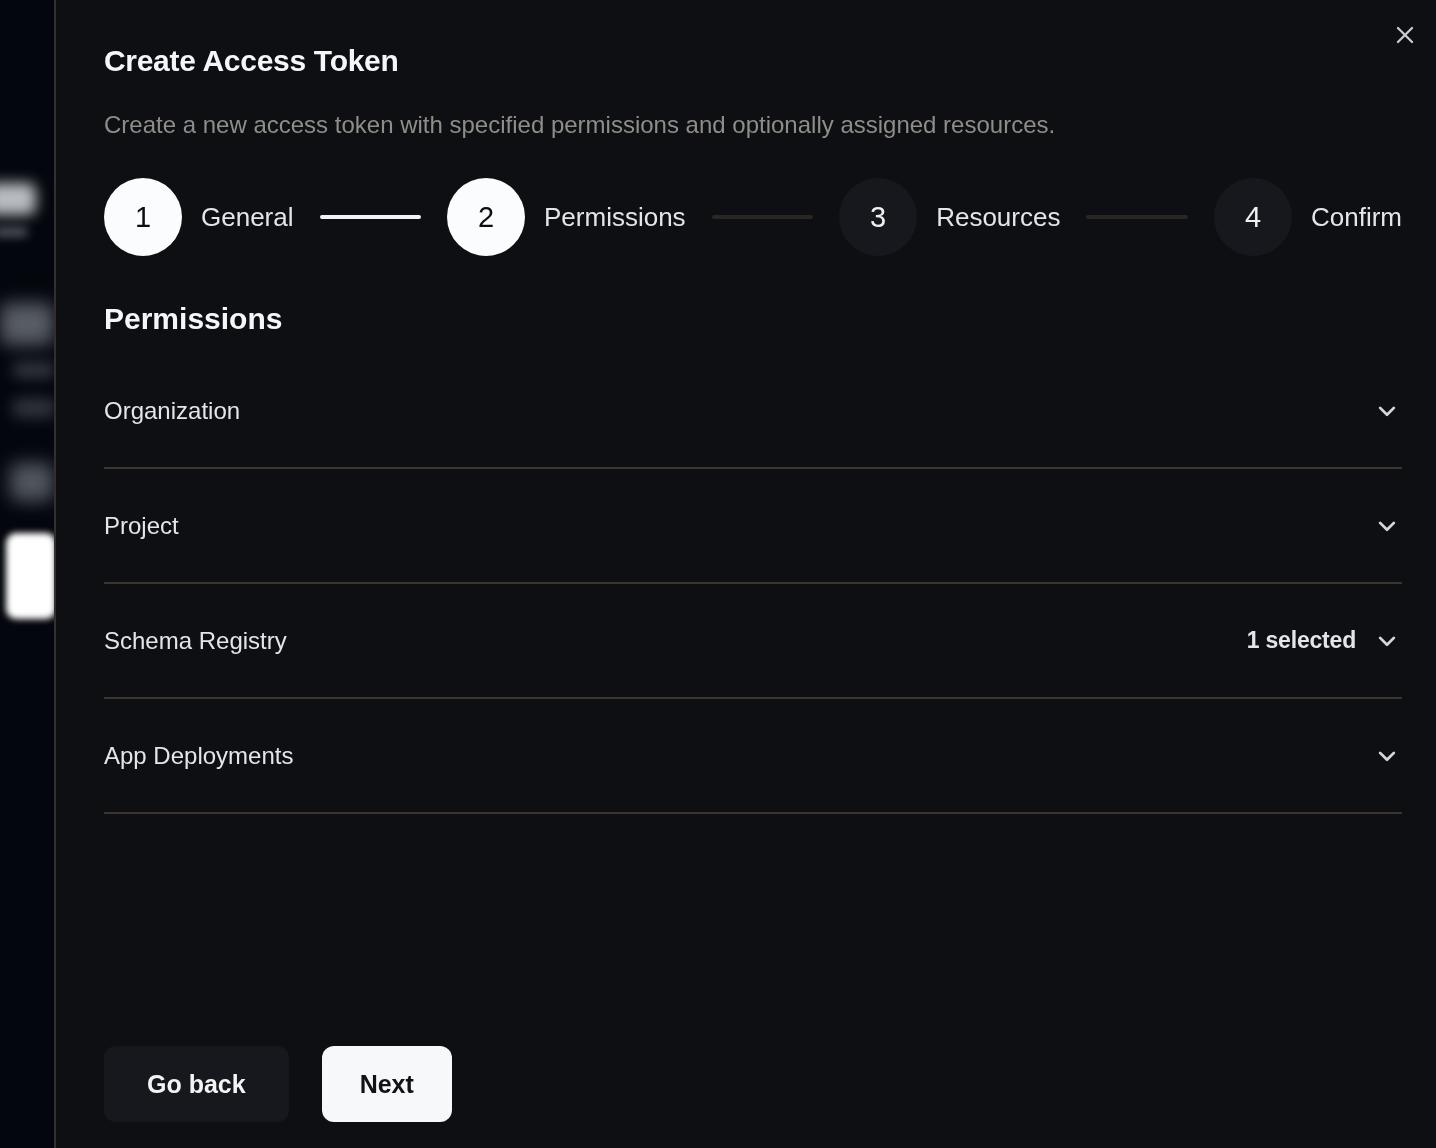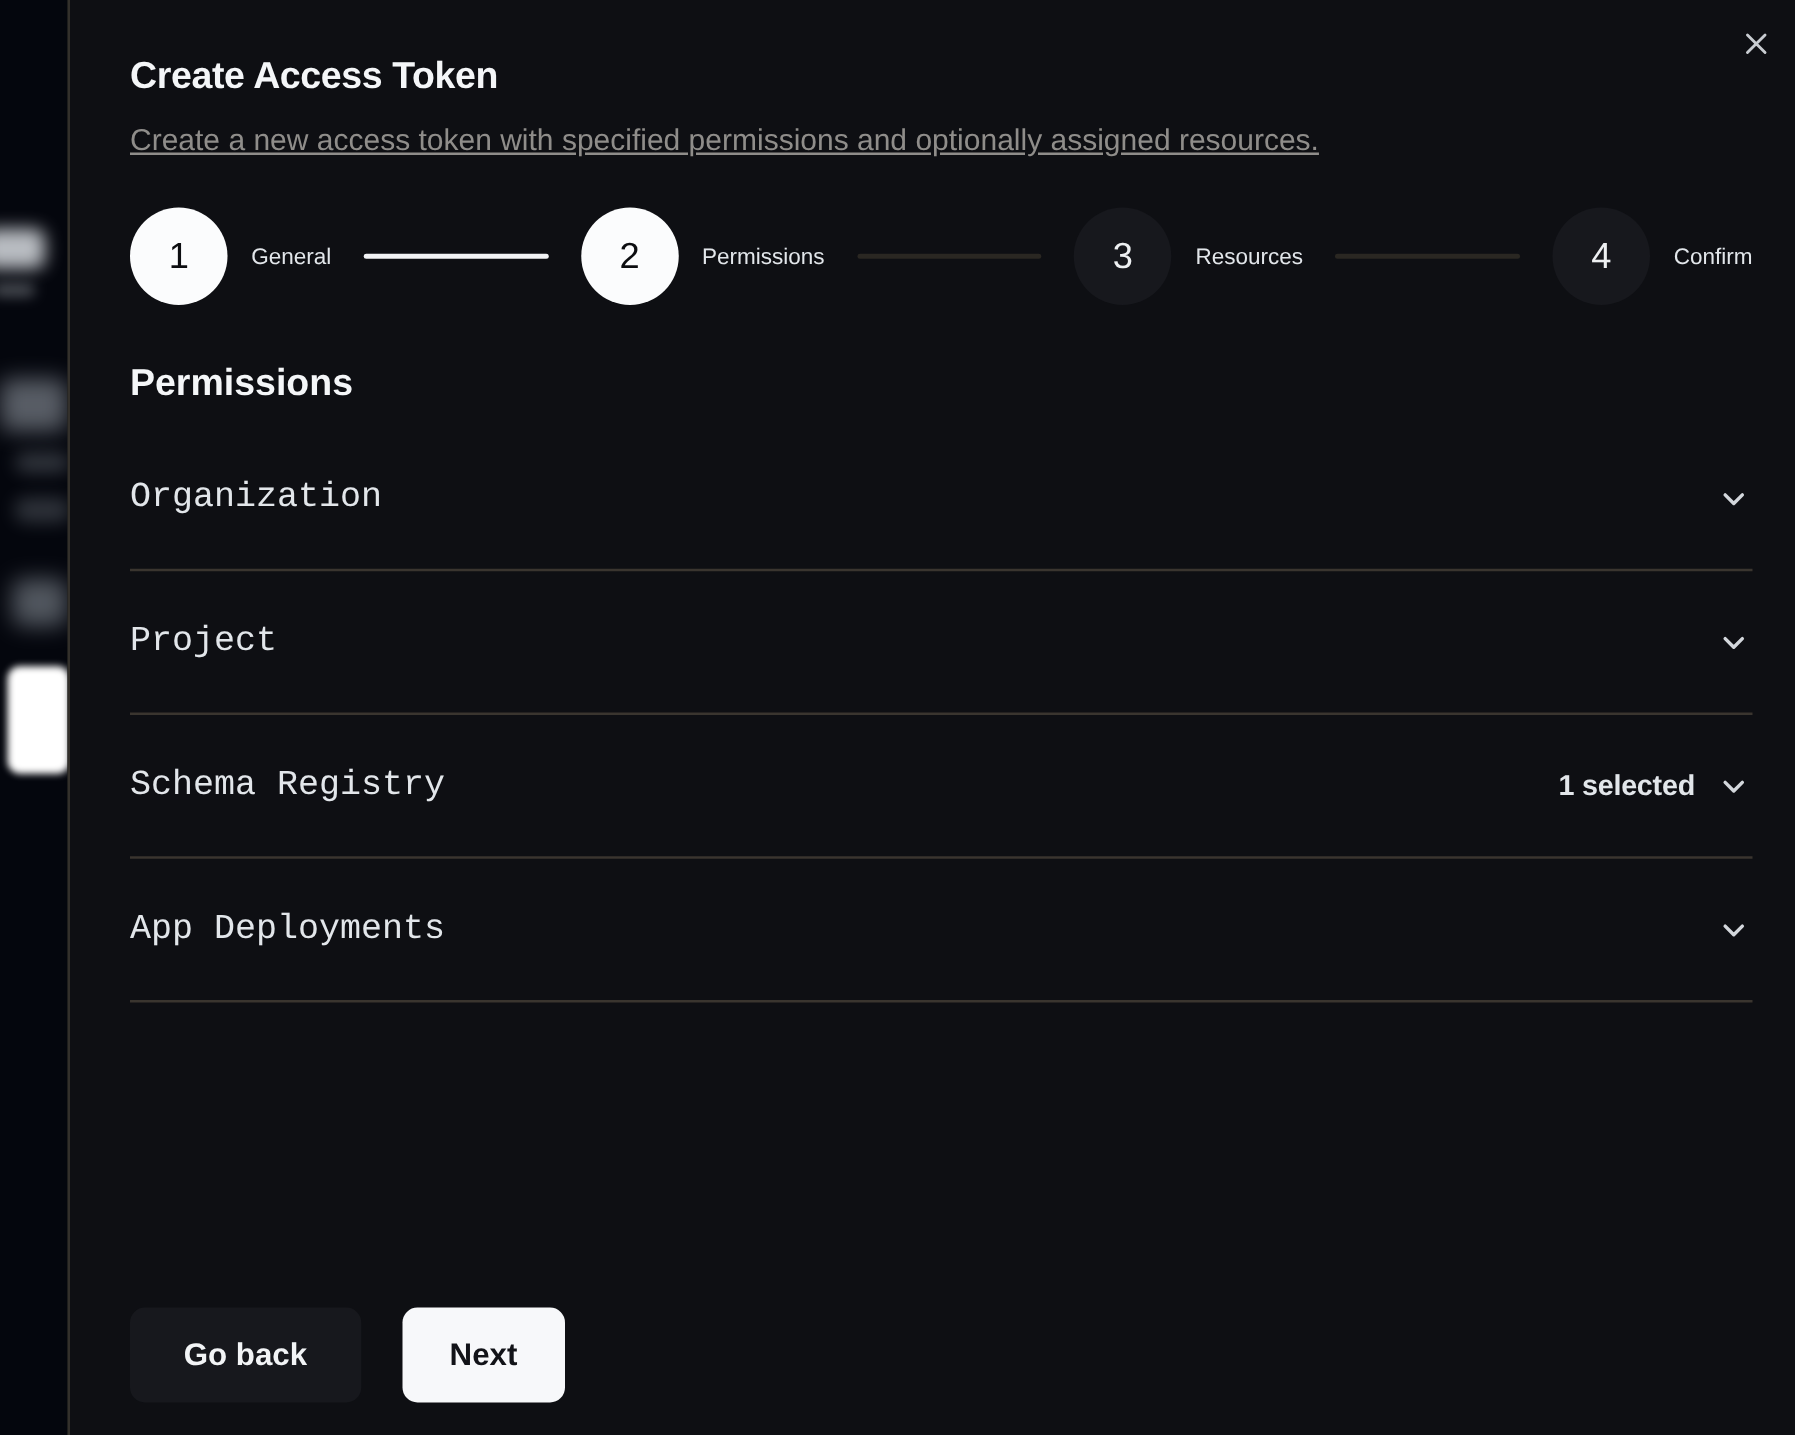--- a/index.html
+++ b/index.html
@@ -33,55 +33,54 @@
   .close-btn {
     position:absolute; top:16px; right:12px;
     background:none; border:none; cursor:pointer; padding:6px; line-height:0;
   }
   .modal-title {
     margin-top:42px;
     font-size:30px; line-height:38px; font-weight:700; letter-spacing:-.3px;
     color:var(--title-text,#f4f6f8);
   }
   .modal-subtitle {
-    margin-top:18px;
+    margin-top:30px;
     font-size:24px; line-height:30px; font-weight:400;
     color:var(--subtitle-text,#8f8d8a);
-    text-decoration:underline;
   }
 
   
   .stepper { margin-top:38px; display:flex; align-items:center; height:78px; }
   .step { display:flex; align-items:center; gap:19px; cursor:pointer; }
   .step-circle {
     width:78px; height:78px; border-radius:50%; flex:none;
     display:flex; align-items:center; justify-content:center;
     font-size:29px; font-weight:500;
   }
   .step-circle.done { background:var(--step-done-bg,#fbfcfd); color:var(--step-done-text,#0c0d10); }
   .step-circle.todo { background:var(--step-todo-bg,#17181d); color:var(--step-todo-text,#eef0f2); }
-  .step-label { font-size:18px; font-weight:500; color:var(--row-text,#e2e6ea); white-space:nowrap; }
+  .step-label { font-size:26px; font-weight:500; color:var(--row-text,#e2e6ea); white-space:nowrap; }
   .connector { flex:1 1 auto; margin:0 26px; border-radius:3px; }
   .connector.done { height:4px; background:var(--connector-done,#f2f3f5); }
   .connector.todo { height:4px; background:var(--connector-todo,#2a2722); }
 
   
   .section-heading {
     margin-top:44px;
     font-size:30px; line-height:38px; font-weight:700;
     color:var(--title-text,#f4f6f8);
   }
   .rows { margin-top:16px; }
   .perm-row {
     height:115px;
     display:flex; align-items:center; justify-content:space-between;
     border-bottom:2px solid var(--divider,#3a352f);
     cursor:pointer;
   }
-  .row-label { font-size:28px; font-weight:500; color:var(--row-text,#e2e6ea);font-family:Liberation Mono, monospace; }
+  .row-label { font-size:24px; font-weight:500; color:var(--row-text,#e2e6ea); }
   .row-right { display:flex; align-items:center; gap:16px; }
   .row-selection { font-size:23px; font-weight:600; color:var(--row-text,#e8eaed); letter-spacing:-.2px; }
   .row-selection:empty { display:none; }
   .chevron { flex:none; line-height:0; }
 
   
   .footer { margin-top:auto; display:flex; align-items:center; gap:33px; }
   .btn {
     height:76px; border:none; border-radius:12px; cursor:pointer;
     font-family:inherit; font-size:25px; font-weight:600;

